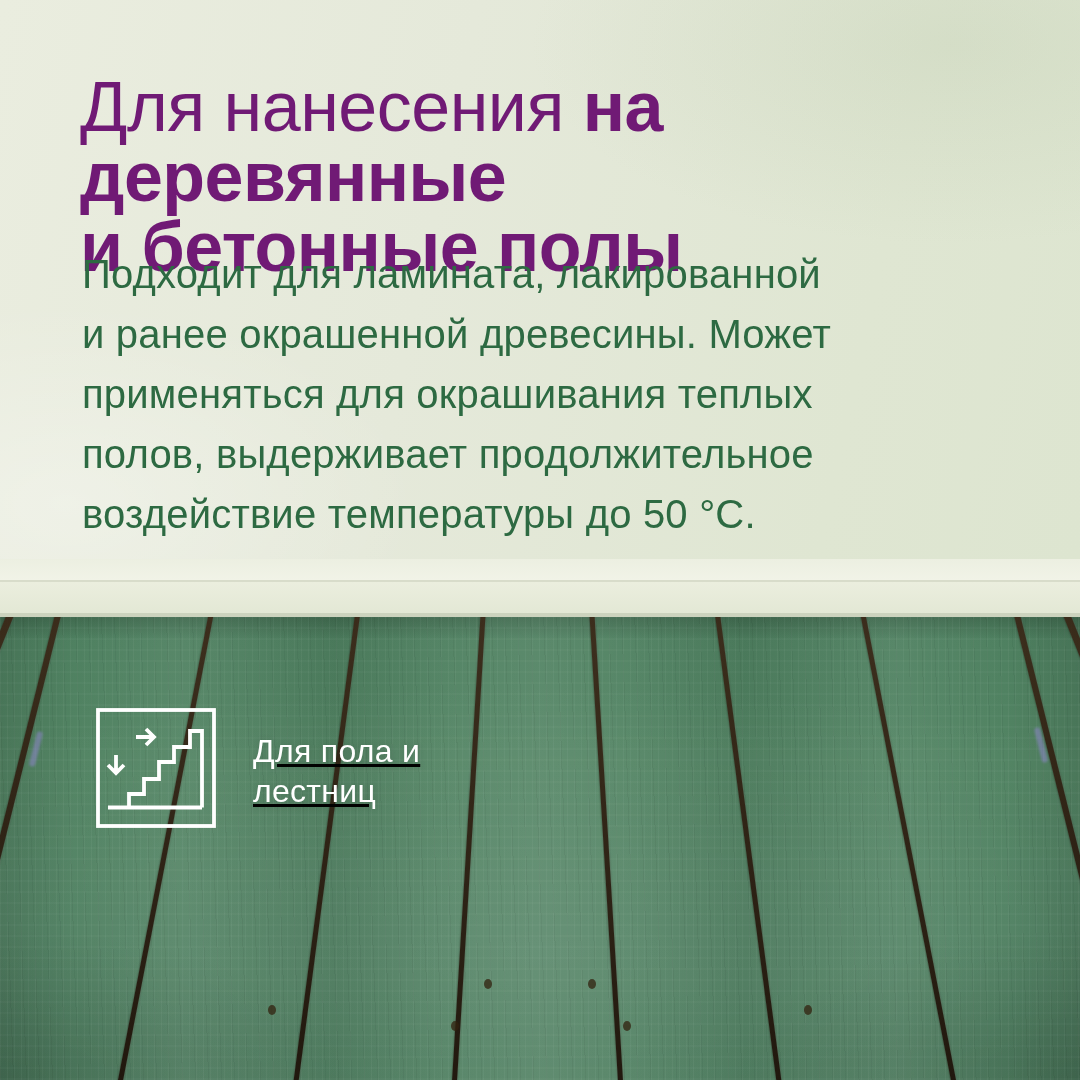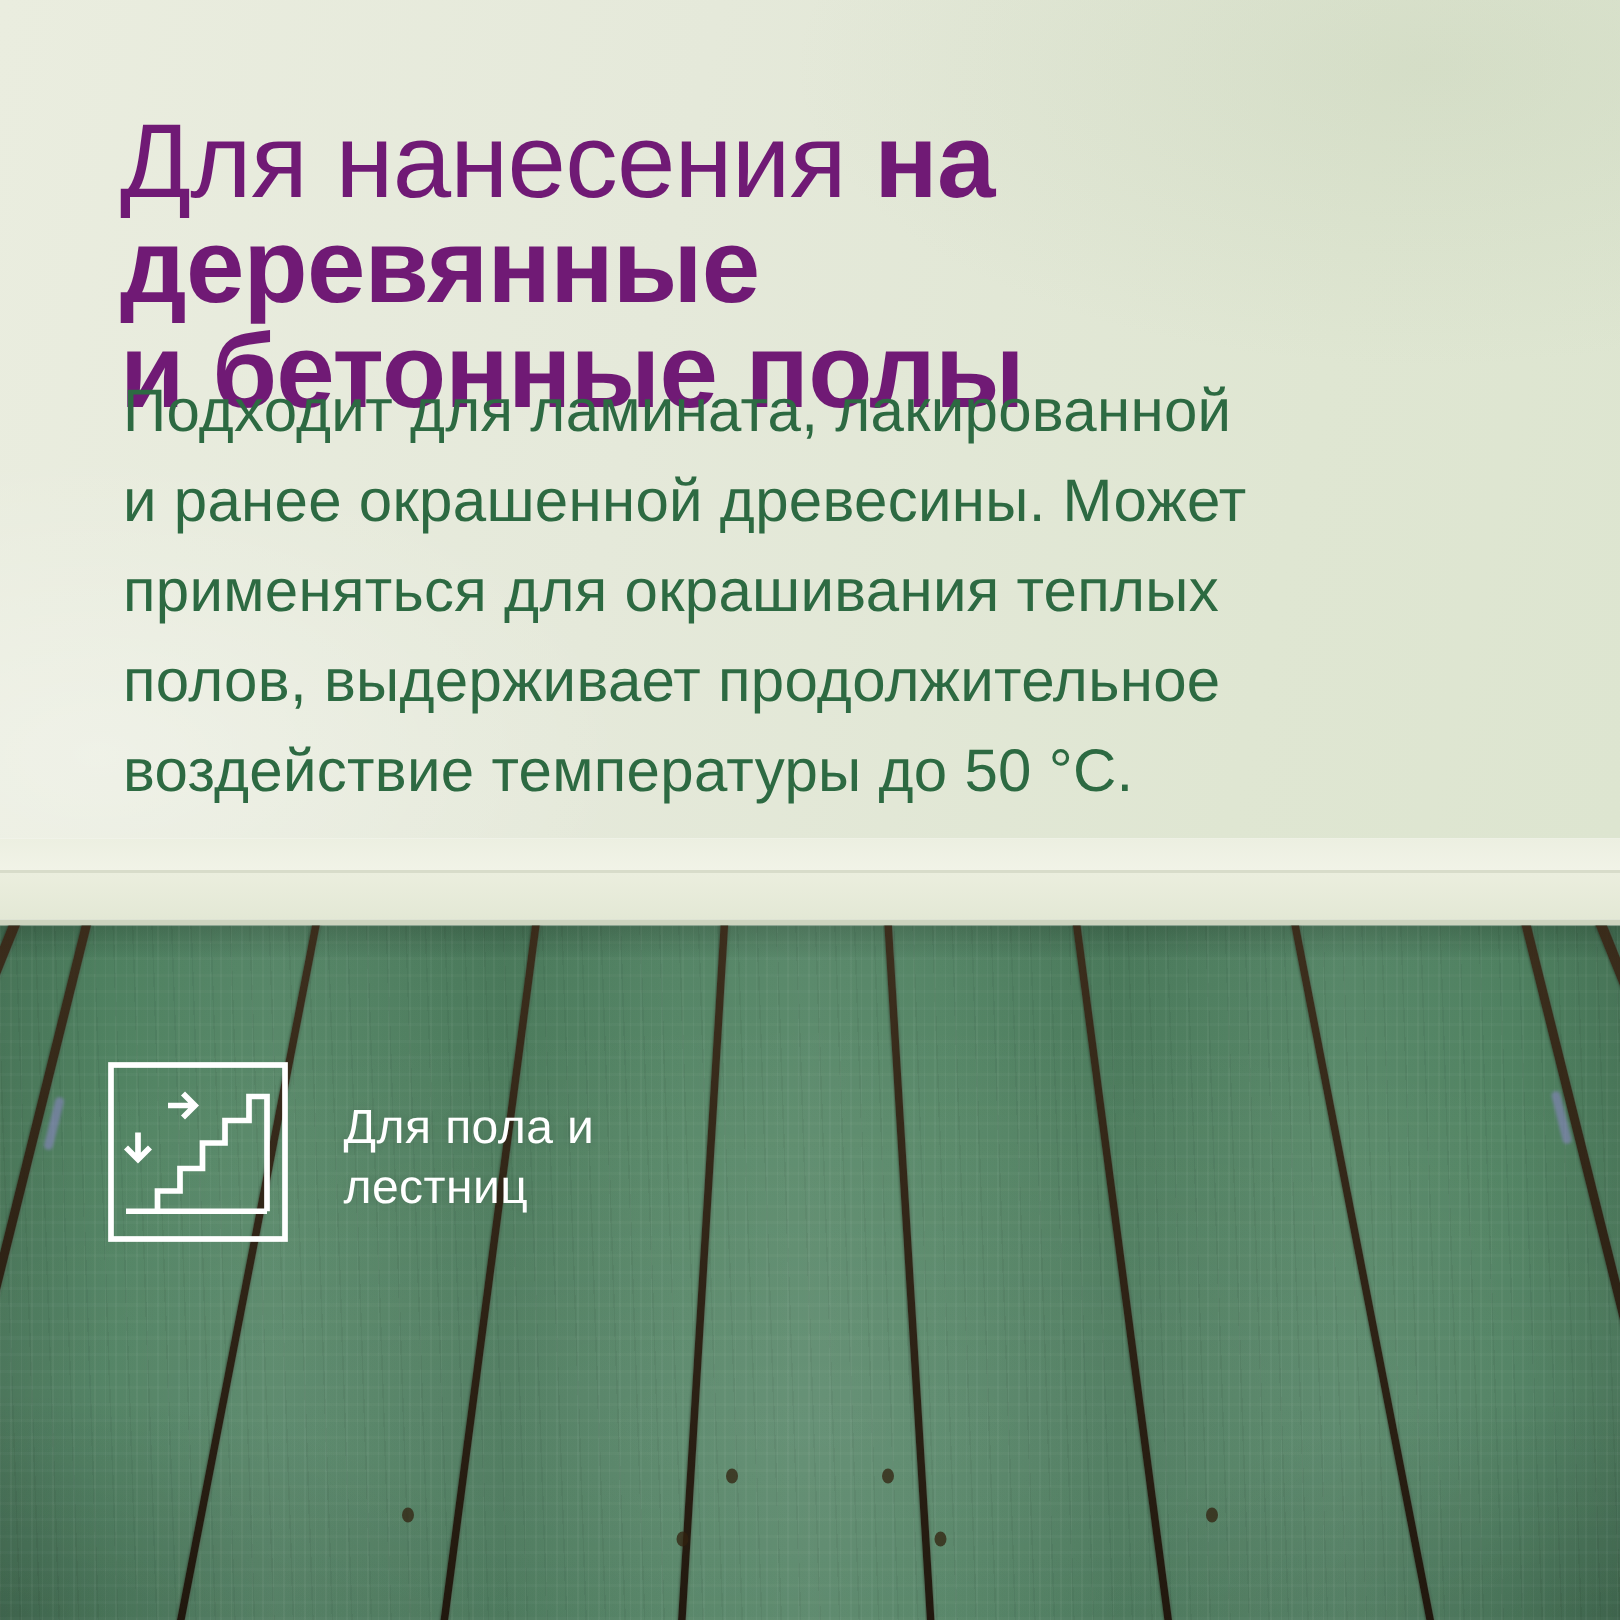--- a/index.html
+++ b/index.html
@@ -89,21 +89,21 @@
     color:#701a75;white-space:pre-line;
   }
   .heading b{font-weight:700;}
   .body-text{
     position:absolute;left:82px;top:244px;margin:0;max-width:900px;
     font-size:40px;line-height:60px;font-weight:400;letter-spacing:0.2px;
     color:#2d6a42;white-space:pre-line;
   }
 
   
-  .badge{position:absolute;left:72px;top:91px;display:flex;align-items:flex-start;gap:37px;}
+  .badge{position:absolute;left:96px;top:91px;display:flex;align-items:flex-start;gap:37px;text-decoration:underline;}
   .badge svg{display:block;}
   .badge-label{
     margin-top:23px;font-size:32px;line-height:40px;font-weight:400;
     color:#ffffff;white-space:pre-line;letter-spacing:0.3px;
     text-shadow:0 0 6px rgba(0,0,0,0.12);
   }
 </style>
 </head>
 <body>
 

